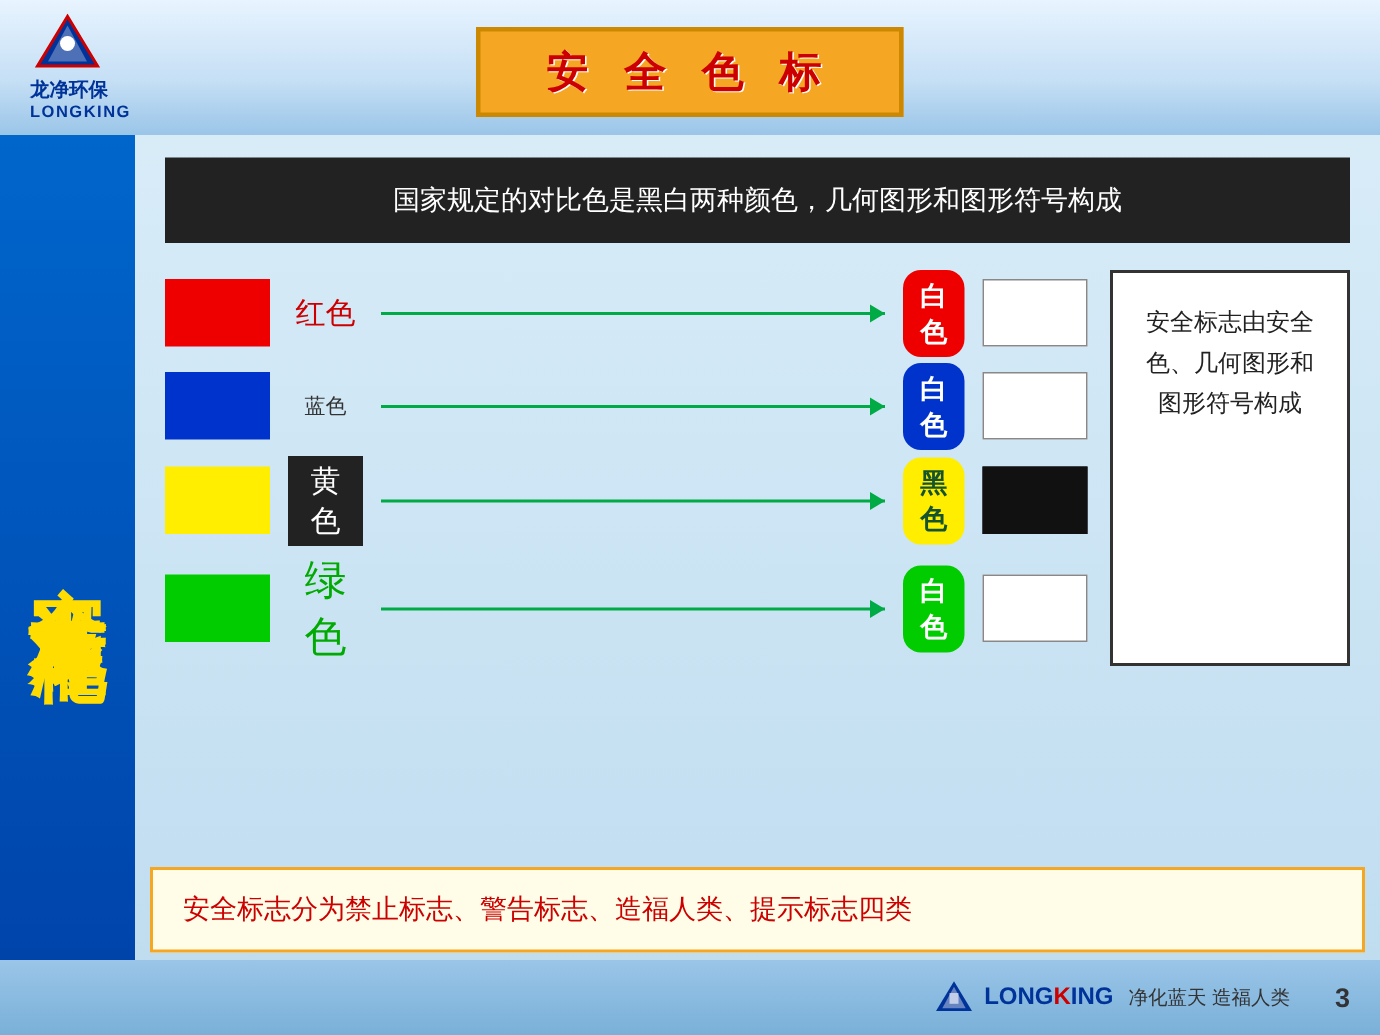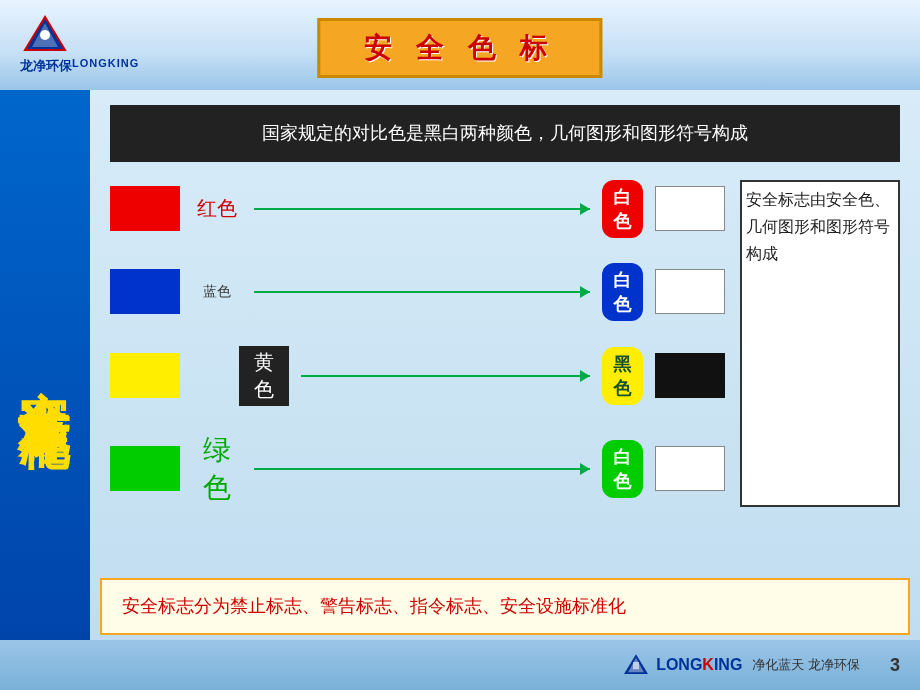--- a/index.html
+++ b/index.html
@@ -137,21 +137,21 @@
     
     .colors-area {
       display: flex;
       gap: 15px;
     }
 
     .colors-table {
       flex: 1;
       display: flex;
       flex-direction: column;
-      gap: 25px;
+      gap: 4px;
     }
 
     .color-row {
       display: flex;
       align-items: center;
       gap: 12px;
     }
 
     .color-swatch {
       width: 70px;
@@ -203,25 +203,26 @@
       height: 45px;
       flex-shrink: 0;
       border: 1px solid #888;
     }
 
     
     .info-box {
       width: 160px;
       border: 2px solid #333;
       background: #fff;
-      padding: 4px;
+      padding: 20px;
       font-size: 16px;
       line-height: 1.7;
       color: #222;
       flex-shrink: 0;
+      text-align: center;
     }
 
     
     .note-box {
       position: absolute;
       bottom: 55px;
       left: 100px;
       right: 10px;
       background: #fffde7;
       border: 2px solid #f5a623;
@@ -285,21 +286,21 @@
 
     <div class="logo-area">
       <div class="logo-icon">
         <svg width="50" height="40" viewBox="0 0 50 40">
 
           <polygon points="25,2 5,35 45,35" fill="#003399" stroke="#cc0000" stroke-width="2"></polygon>
           <polygon points="25,8 12,32 38,32" fill="#fff" opacity="0.3"></polygon>
           <circle cx="25" cy="20" r="5" fill="#fff"></circle>
         </svg>
       </div>
-      <div style="display:flex; flex-direction:row; margin-top:2px;">
+      <div style="display:flex; flex-direction:column; margin-top:2px;">
         <span class="logo-chinese">龙净环保</span>
         <span class="logo-text">LONGKING</span>
       </div>
     </div>
 
     <div class="title-box">
       <h1>安 全 色 标</h1>
     </div>
   </div>
 
@@ -328,21 +329,21 @@
         <div class="color-row">
           <div class="color-swatch" style="background:#0033cc;"></div>
           <span class="color-label" style="color:#333; font-size:14px;">蓝色</span>
           <div class="arrow-line"></div>
           <div class="contrast-label" style="background:#0033cc; color:#fff; font-size:18px;">白色</div>
           <div class="contrast-swatch" style="background:#ffffff; border:1px solid #888;"></div>
         </div>
 
         <div class="color-row">
           <div class="color-swatch" style="background:#ffee00;"></div>
-          <span class="color-label" style="background:#222; color:#fff; padding:3px 6px; font-size:20px;margin-left:47px;">黄色</span>
+          <span class="color-label" style="background:#222; color:#fff; padding:3px 6px; font-size:20px;">黄色</span>
           <div class="arrow-line"></div>
           <div class="contrast-label" style="background:#ffee00; color:#14532d; font-size:18px;">黑色</div>
           <div class="contrast-swatch" style="background:#111111; border:1px solid #111;"></div>
         </div>
 
         <div class="color-row">
           <div class="color-swatch" style="background:#00cc00;"></div>
           <span class="color-label green-label" style="color:#00aa00; font-size:28px;">绿色</span>
           <div class="arrow-line"></div>
           <div class="contrast-label" style="background:#00cc00; color:#fff; font-size:18px;">白色</div>
@@ -353,29 +354,29 @@
 
       <div class="info-box">
         <span>安全标志由安全色、几何图形和图形符号构成</span>
       </div>
 
     </div>
 
   </div>
 
   <div class="note-box">
-    <span>安全标志分为禁止标志、警告标志、指令标志、安全设施标准化</span>
+    <span>安全标志分为禁止标志、警告标志、造福人类、提示标志四类</span>
   </div>
 
   <div class="footer">
     <div class="footer-logo">
       <svg width="30" height="24" viewBox="0 0 50 40">
         <polygon points="25,2 5,35 45,35" fill="#003399"></polygon>
         <polygon points="25,8 12,32 38,32" fill="#fff" opacity="0.4"></polygon>
         <rect x="20" y="15" width="10" height="12" fill="#fff" opacity="0.6"></rect>
       </svg>
       <span style="color:#003399; font-weight:bold; font-size:16px;">LONG<span style="color:#cc0000;">K</span>ING</span>
     </div>
-    <span class="footer-slogan">净化蓝天 龙净环保</span>
+    <span class="footer-slogan">净化蓝天 造福人类</span>
     <span class="page-number" style="position:static; margin-left:20px;">3</span>
   </div>
 
 </div>
 
 </body></html>

